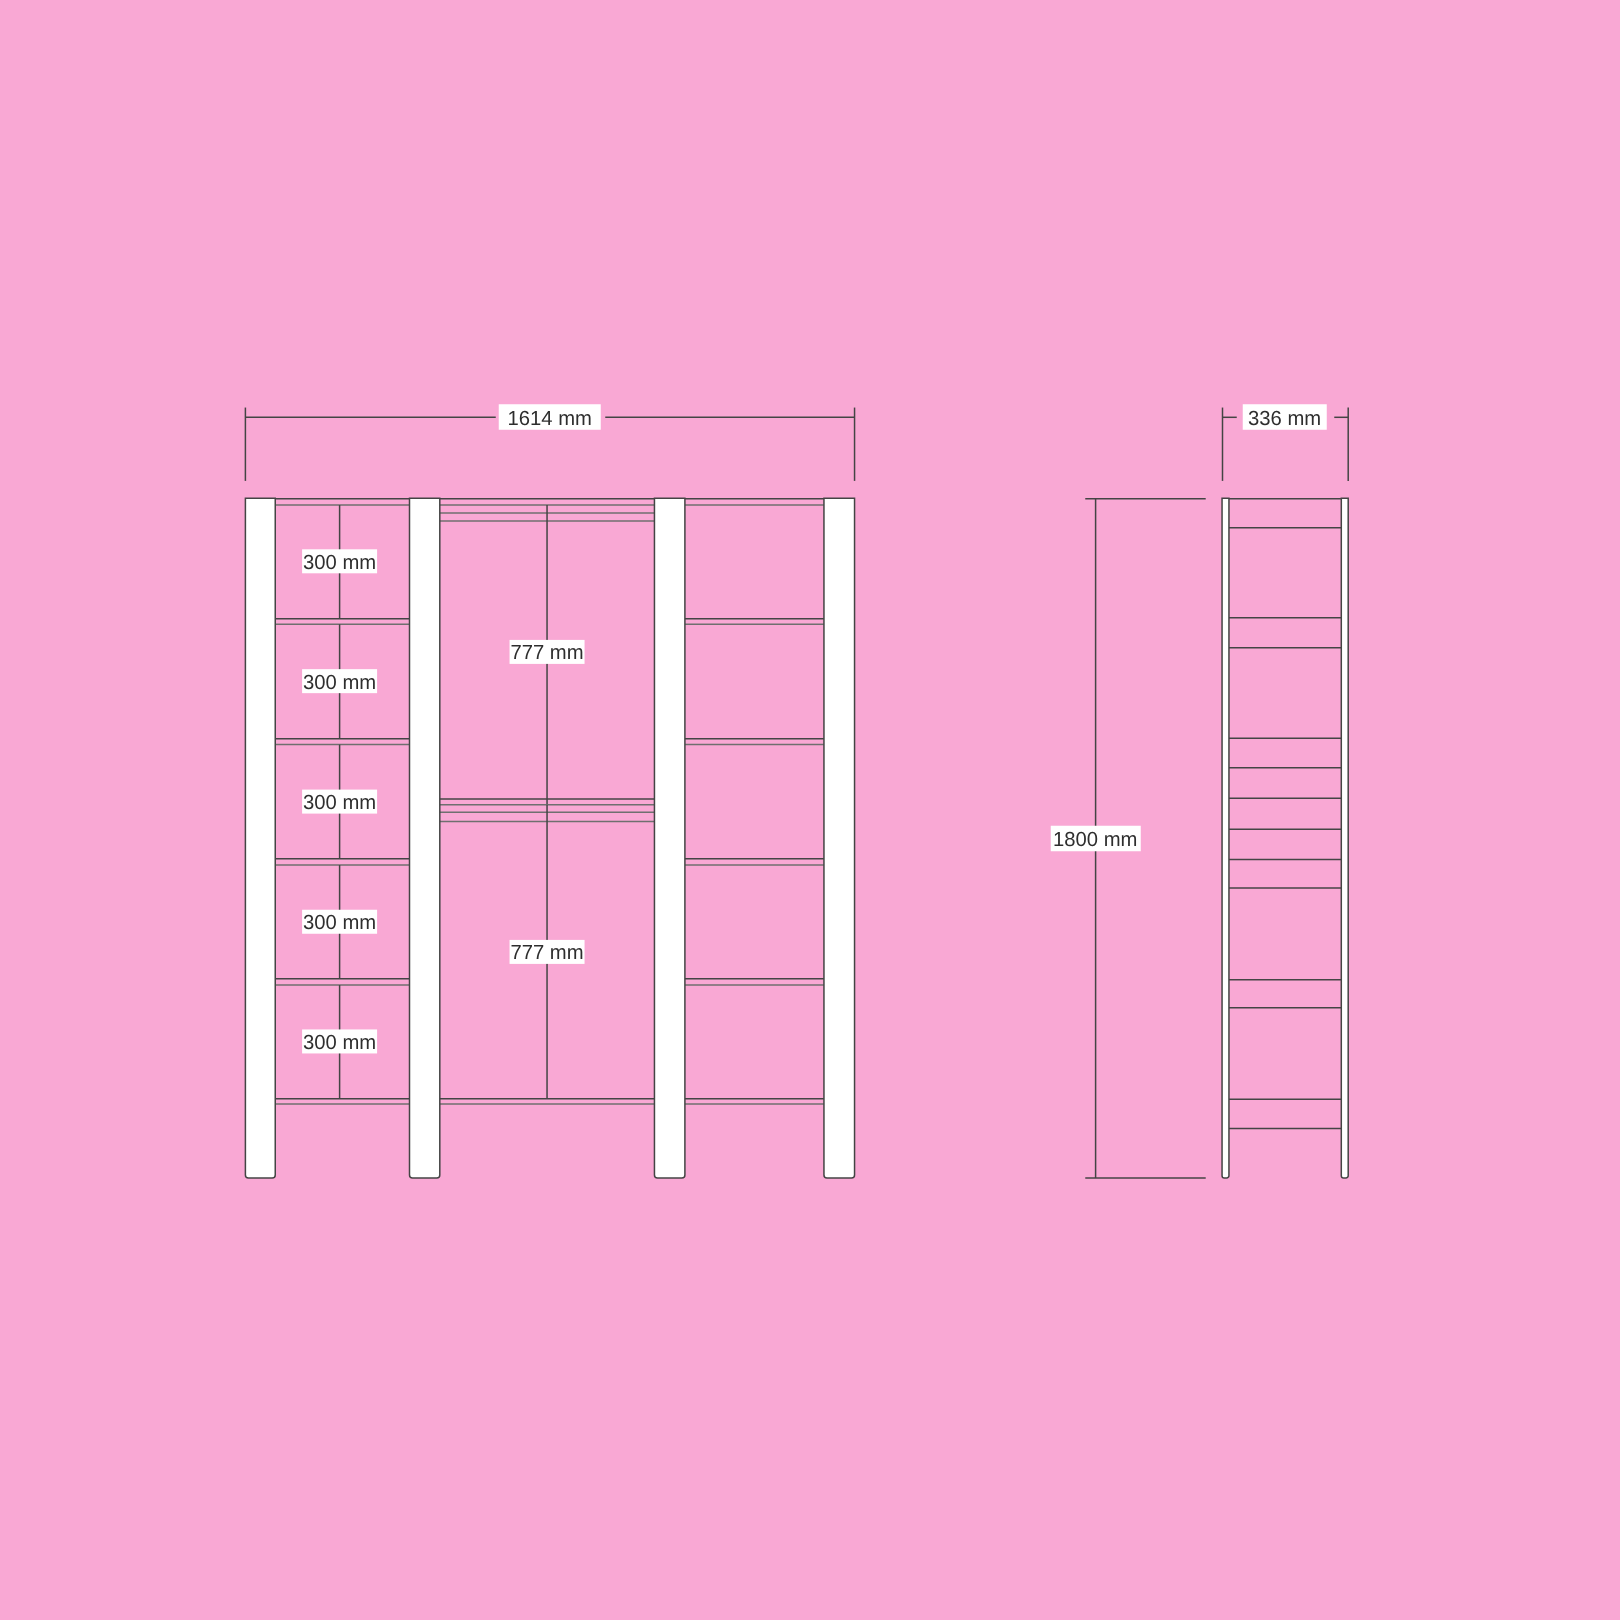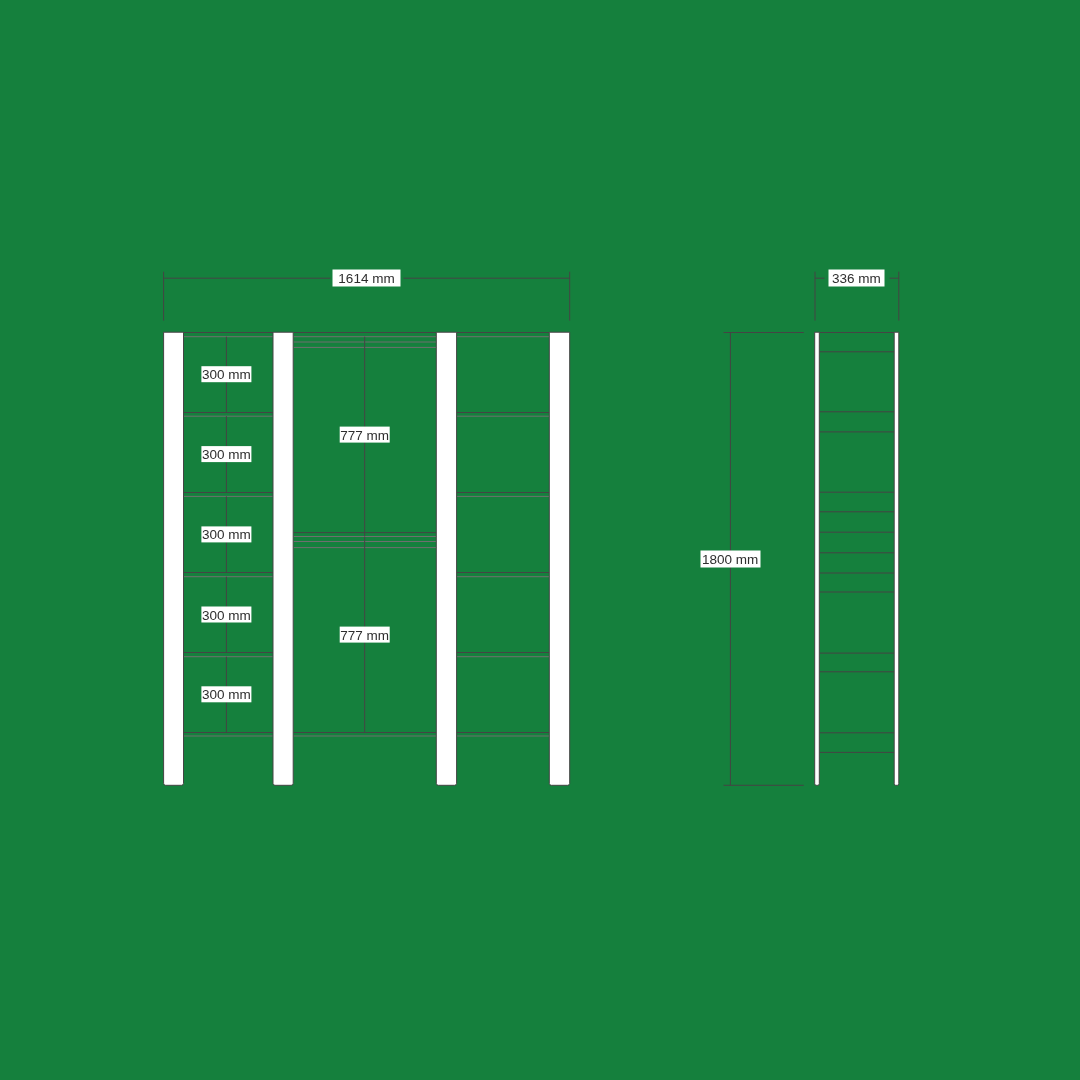--- a/index.html
+++ b/index.html
@@ -1,16 +1,16 @@
 <!DOCTYPE html>
 <html><head>
 <meta charset="utf-8">
 <style>
   html,body{margin:0;padding:0;background:#ffffff;}
-  .canvas{position:relative;width:1080px;height:1080px;background:#15803d;overflow:hidden;}
+  .canvas{position:relative;width:1080px;height:1080px;background:#f9a8d4;overflow:hidden;}
   svg{position:absolute;left:0;top:0;}
   text{font-family:"Liberation Sans", sans-serif;font-size:13.5px;fill:#2e2e2e;}
 </style>
 </head>
 <body>
 <div class="canvas">
 <svg width="1080" height="1080" viewBox="0 0 1080 1080">
   <g stroke="#444444" stroke-width="1" fill="none">
 
     <line x1="163.6" y1="271.7" x2="163.6" y2="320.6"></line>

